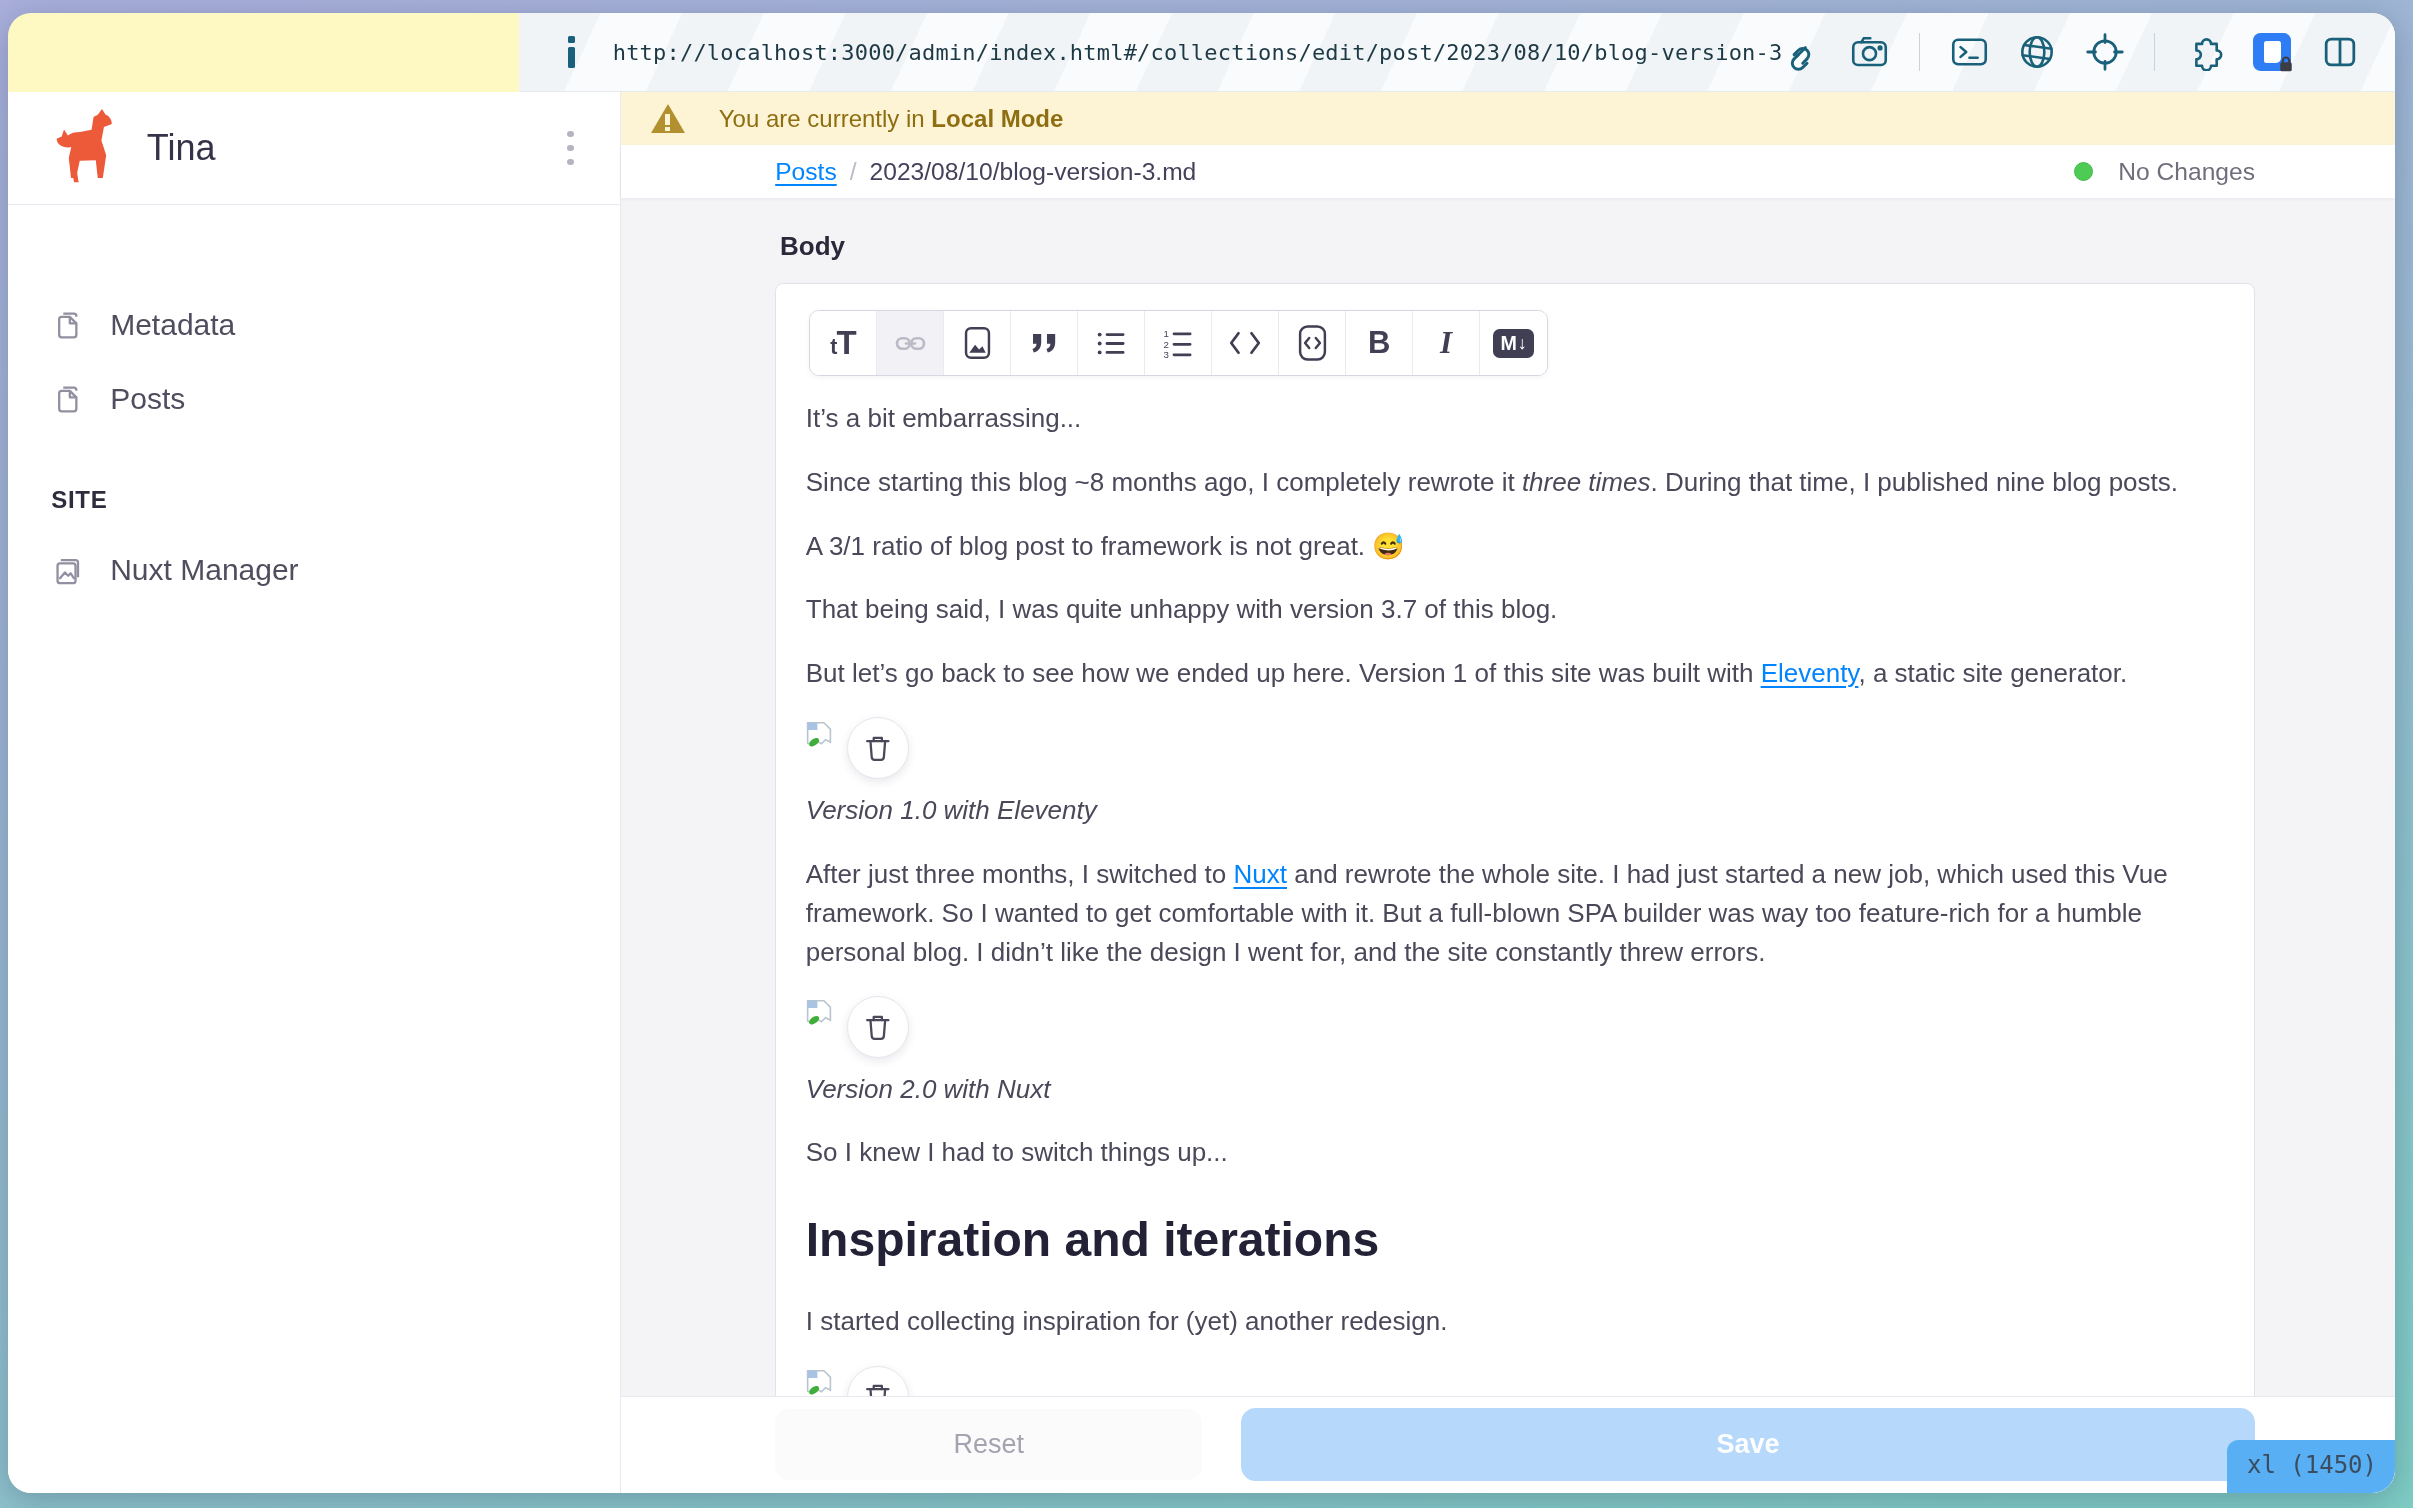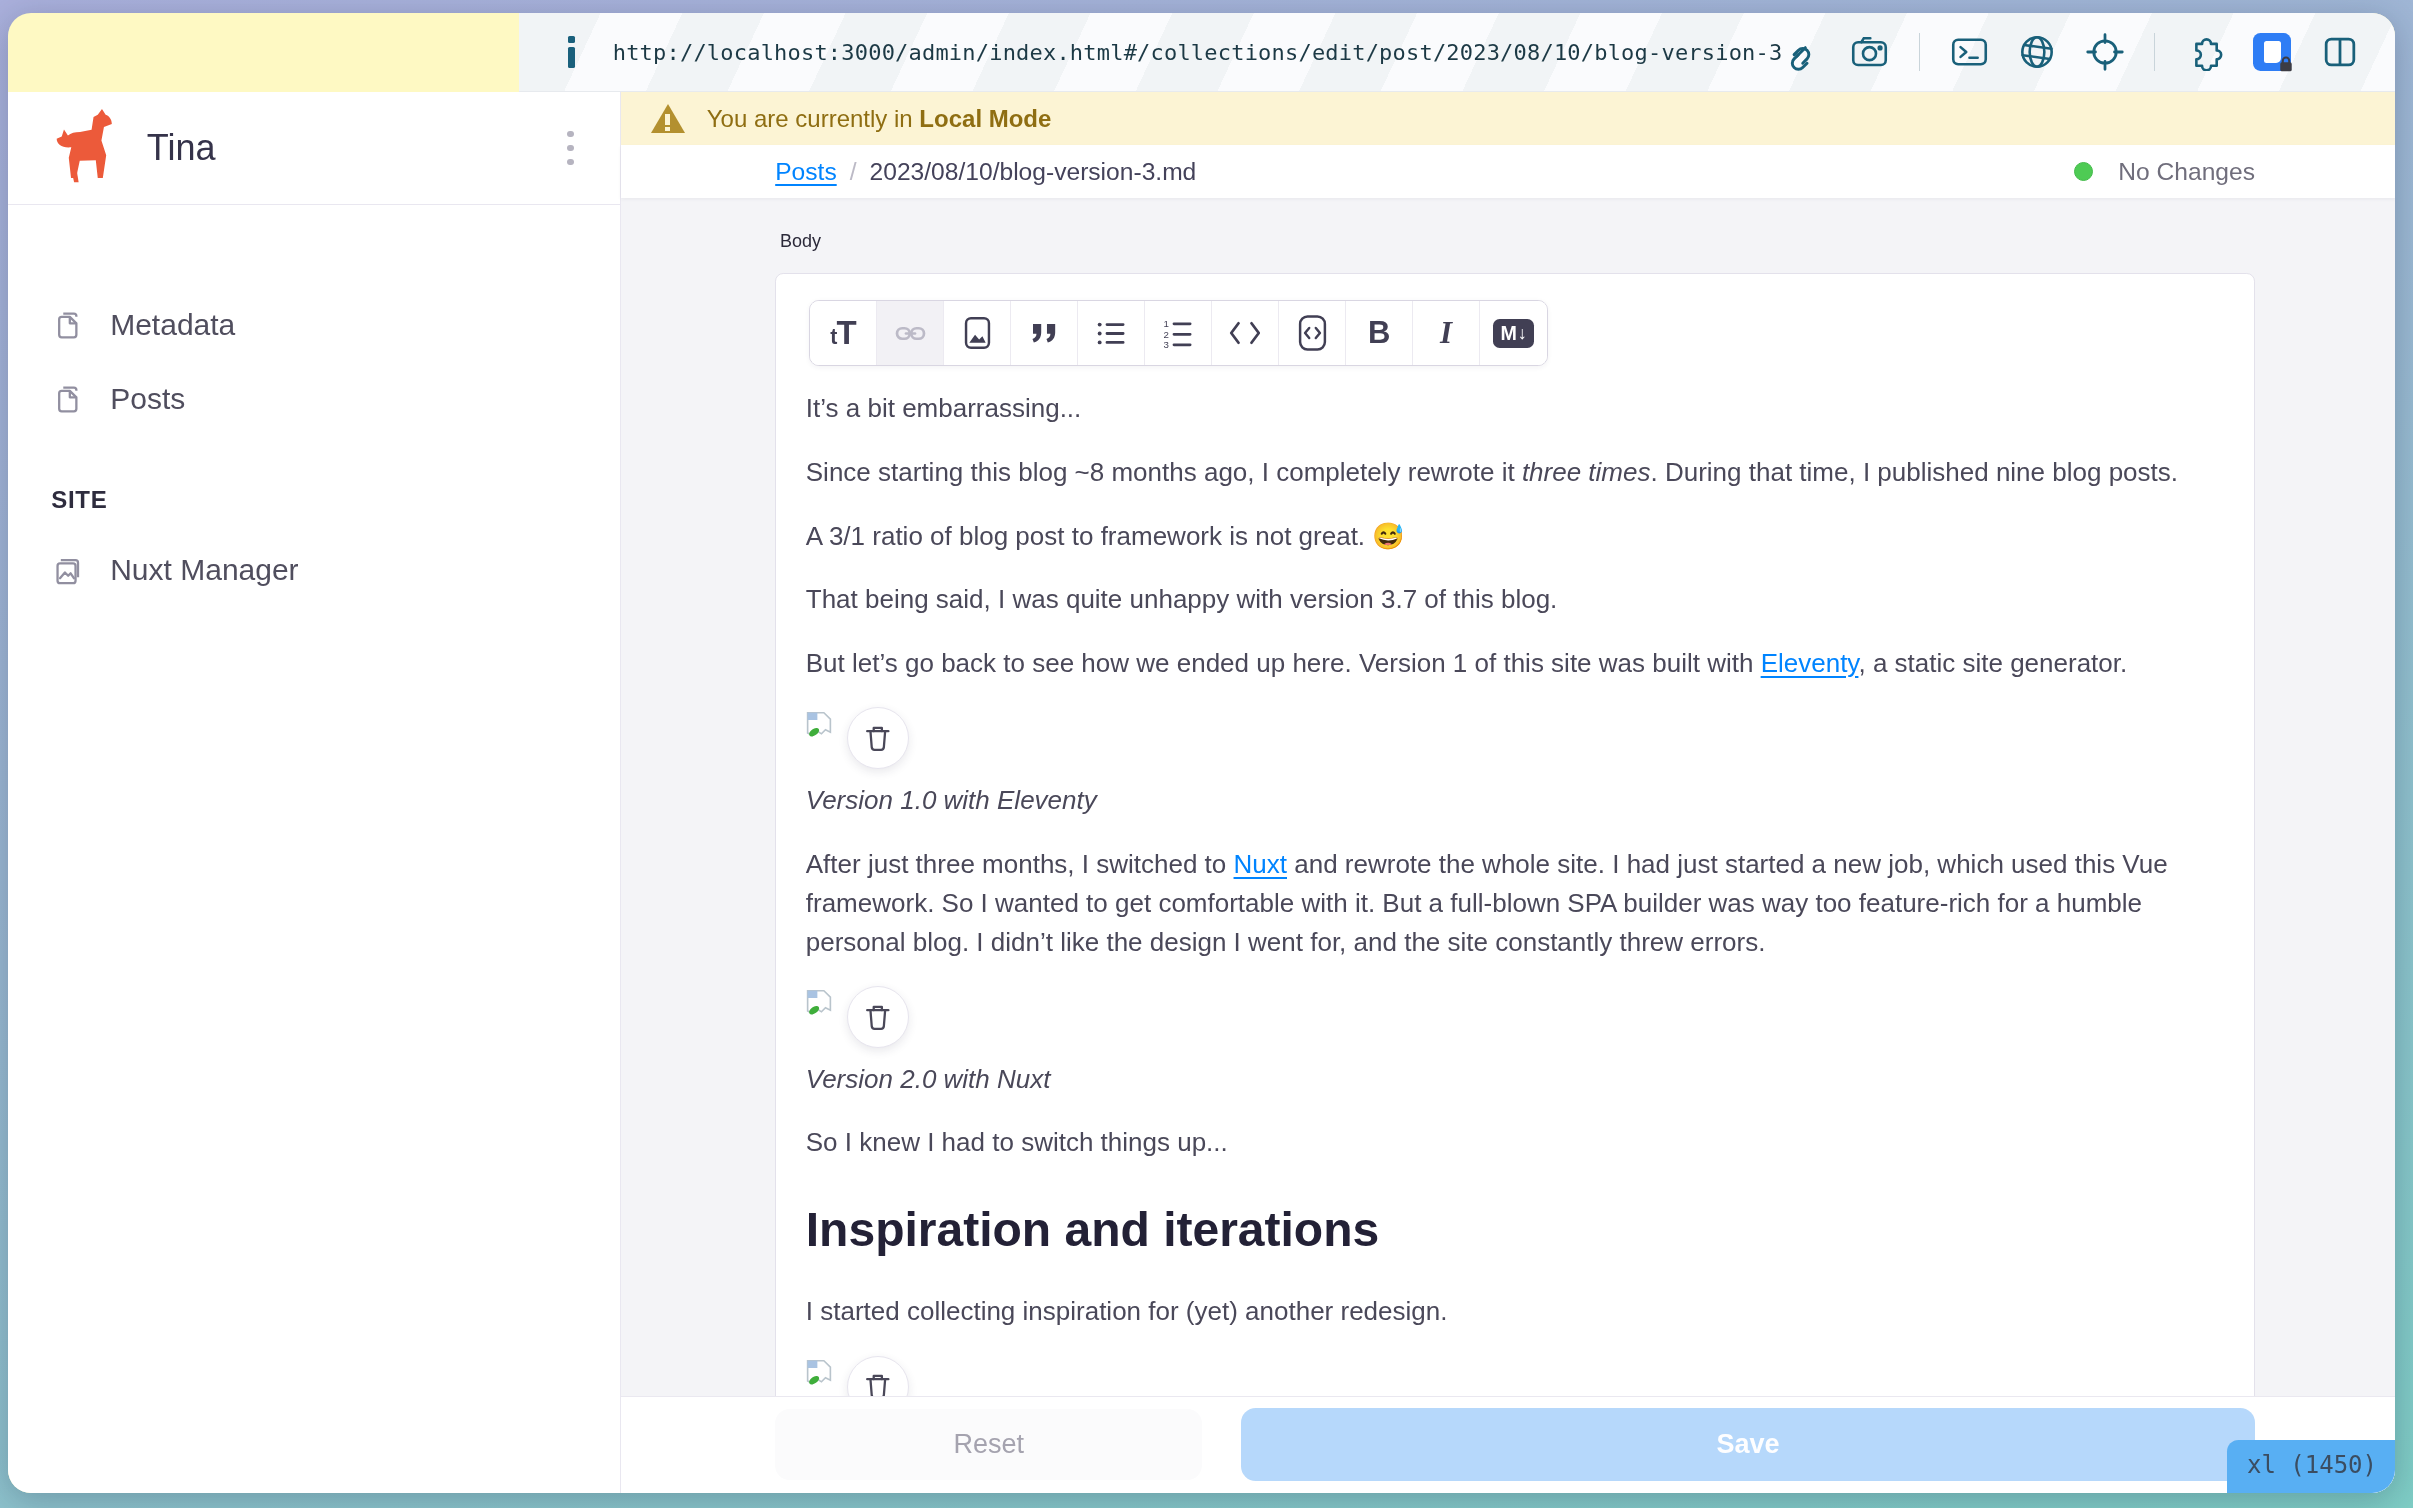--- a/index.html
+++ b/index.html
@@ -42,35 +42,35 @@
   .kebab { margin-left:auto; display:flex; flex-direction:column; gap:7.4px; padding:8.2px; cursor:pointer; }
   .kebab i { width:6.6px; height:6.6px; border-radius:50%; background:#b6b4c0; }
   .sidebar-nav { padding:64px 38px 0 43px; }
   .nav-header { display:flex; align-items:center; gap:13px; font-size:24px; font-weight:700; color:#2e2c3e; letter-spacing:.03em; }
   .nav-header svg { color:#3f3d52; }
   .nav-item { display:flex; align-items:center; gap:23px; margin-top:38px; font-size:30px; color:#504e5e; cursor:pointer; }
   .nav-item svg { color:#918fa0; flex:0 0 auto; }
   .nav-gap { height:69px; }
   
   .main { flex:1; min-width:0; display:flex; flex-direction:column; background:#f4f4f7; position:relative; }
-  .banner { height:53px; flex:0 0 53px; background:#fcf4d4; display:flex; align-items:center; gap:22px; padding:0 29.6px; font-size:24px; color:#8f6e12; }
+  .banner { height:53px; flex:0 0 53px; background:#fcf4d4; display:flex; align-items:center; gap:34px; padding:0 29.6px; font-size:24px; color:#8f6e12; }
   .banner b { font-weight:700; }
   .warn-tri { width:0; height:0; border-left:17px solid transparent; border-right:17px solid transparent; border-bottom:29.6px solid #b3902f; position:relative; }
   .warn-tri .bang { position:absolute; left:-2.5px; top:9.9px; width:4.9px; height:10.7px; background:#fcf4d4; }
   .warn-tri .bangdot { position:absolute; left:-2.5px; top:23px; width:4.9px; height:4.1px; background:#fcf4d4; }
   .crumb-bar { height:53px; flex:0 0 53px; background:#ffffff; display:flex; align-items:center; padding:0 140px 0 154px; box-shadow:0 1.6px 4.1px rgba(40,40,70,.06); position:relative; z-index:3; }
   .crumb-link { color:#0084ff; font-size:24.6px; text-decoration:underline; text-underline-offset:4.1px; cursor:pointer; }
   .crumb-sep { color:#bcbac6; font-size:24.6px; margin:0 13px; }
   .crumb-current { color:#44425a; font-size:24.6px; }
   .status { margin-left:auto; display:flex; align-items:center; gap:25px; }
   .status-dot { width:19px; height:19px; border-radius:50%; background:#4ecb54; border:1.6px solid #44bb4b; }
   .status-label { font-size:24.6px; color:#706e7c; }
   
   .form-area { flex:1; min-height:0; position:relative; padding:29.6px 140px 0 154px; overflow:hidden; }
-  .field-label { font-size:18px; font-weight:400; color:#2b2939; margin:3.3px 0 21.3px 4.9px; }
+  .field-label { font-size:26px; font-weight:700; color:#2b2939; margin:3.3px 0 21.3px 4.9px; }
   .card { background:#ffffff; border:0.8px solid #e3e1eb; border-radius:8.2px; height:1231px; padding:16.4px 29.6px; position:relative; }
   
   .toolbar { display:inline-flex; border:0.8px solid #d9d6e2; border-radius:9.9px; background:#fff; overflow:hidden; margin:9.9px 0 0 3.3px; box-shadow:0 1.6px 4.9px rgba(40,40,70,.05); }
   .tb-btn { width:67px; height:64px; display:flex; align-items:center; justify-content:center; border-right:0.8px solid #eceaf1; background:#fff; color:#413f54; cursor:pointer; }
   .tb-btn:last-child { border-right:none; }
   .tb-btn.disabled { background:#f2f1f5; color:#bcbac7; }
   .tb-heading { font-weight:700; letter-spacing:-0.8px; display:flex; align-items:baseline; }
   .tb-heading .sm { font-size:21.3px; }
   .tb-heading .lg { font-size:33px; }
   .tb-bold { font-size:31px; font-weight:800; }

